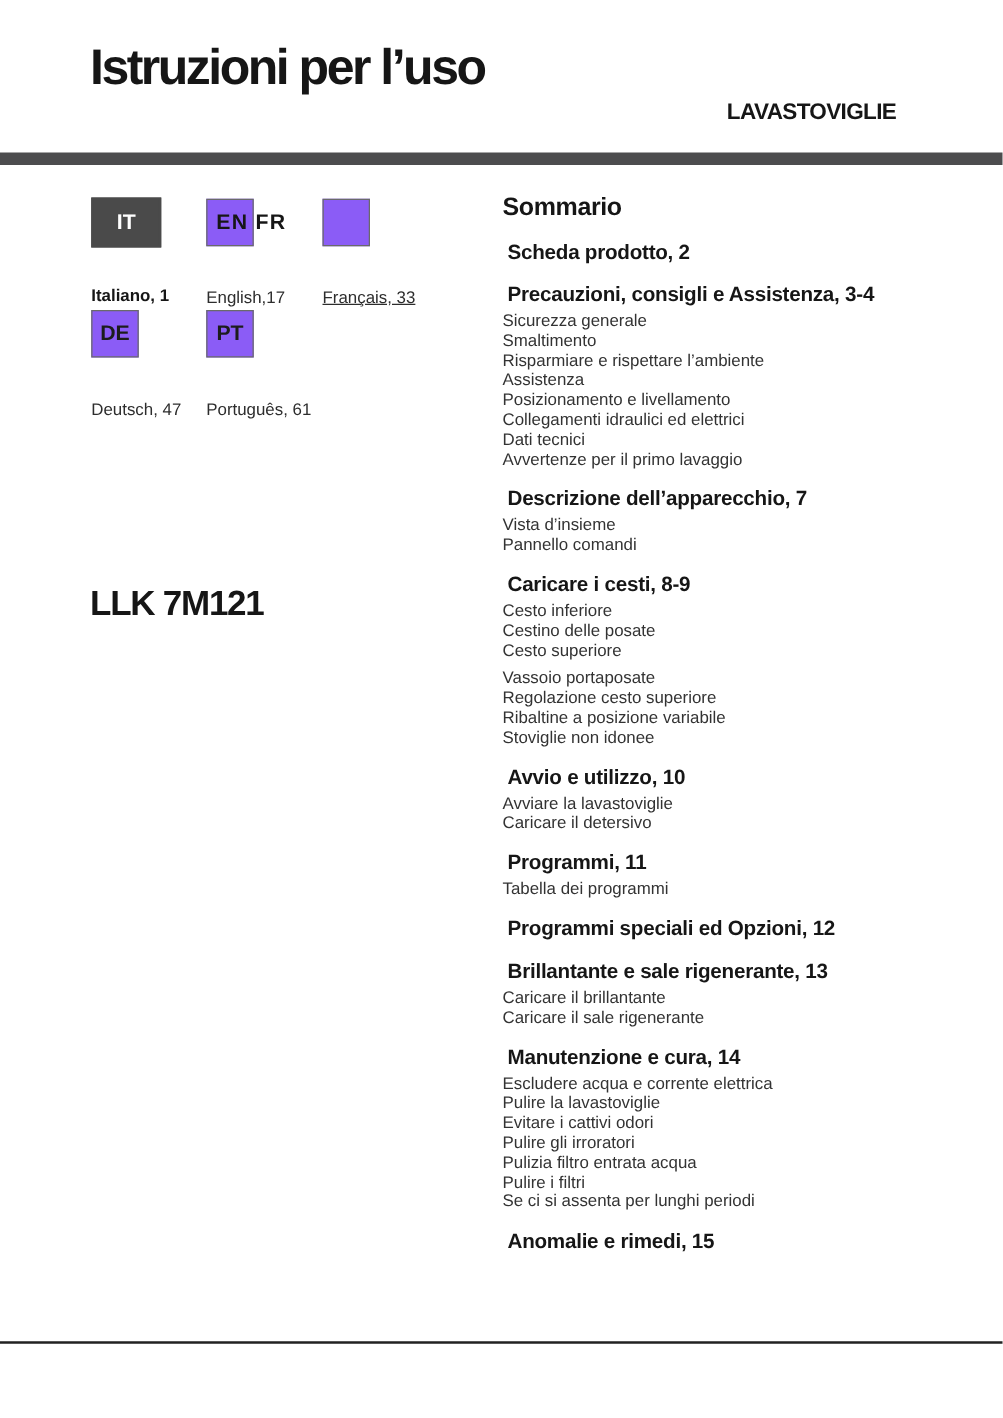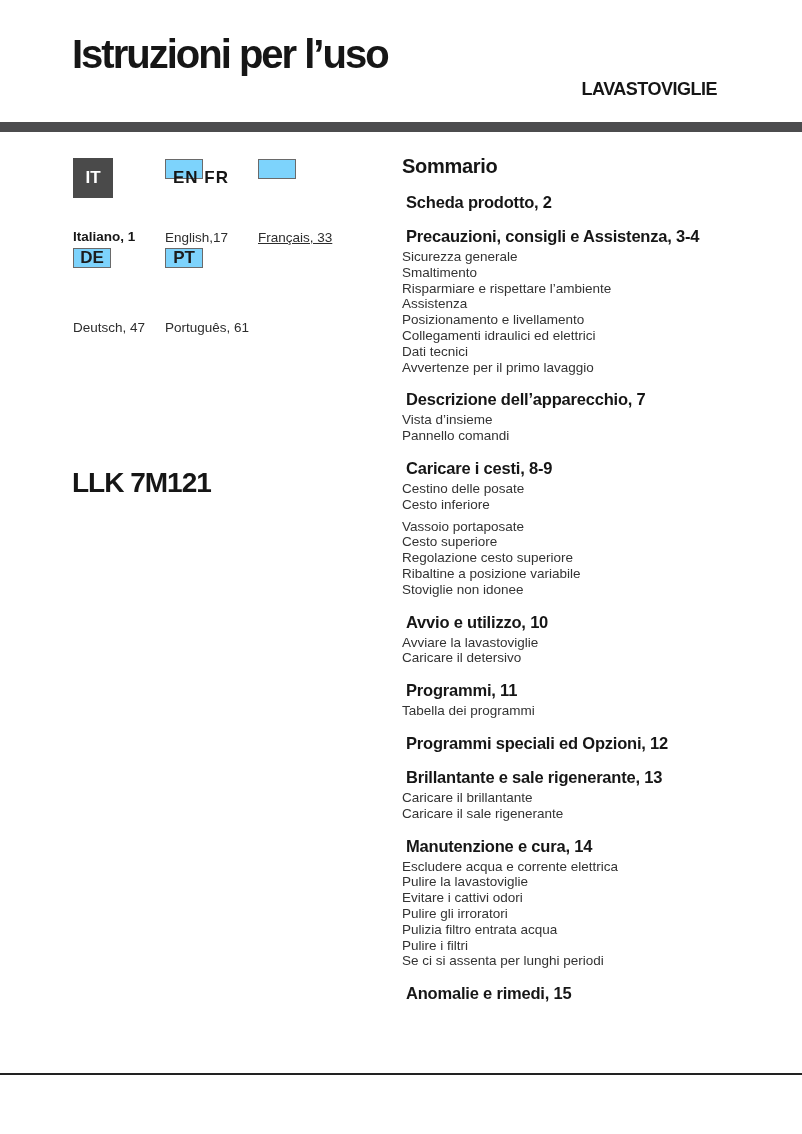--- a/index.html
+++ b/index.html
@@ -16,25 +16,25 @@
     white-space:nowrap;
   }
   .appliance-type{
     top:79px;right:85px;
     font-size:18px;font-weight:bold;letter-spacing:-0.5px;color:#161616;
   }
   .gray-band{left:0;top:122px;width:802px;height:10px;background:#4c4c4e;}
 
   
   .lbox{
-    width:38px;height:20px;border:2px solid #4a4a4a;box-sizing:border-box;
+    width:38px;height:38px;border:2px solid #4a4a4a;box-sizing:border-box;
     display:flex;align-items:center;justify-content:center;
-    font-size:17px;font-weight:bold;color:#1c1c1c;background:#7dd3fc;
+    font-size:17px;font-weight:bold;color:#1c1c1c;background:#8b5cf6;
   }
-  .lbox.filled{background:#4a4a4a;border-color:#4a4a4a;color:#ffffff;width:40px;height:40px;}
+  .lbox.filled{background:#4a4a4a;border-color:#4a4a4a;color:#ffffff;width:56px;height:40px;}
   .lbox.thin{border-width:1px;border-color:#6a6a6a;}
   .enfr-text{
     left:173px;top:159px;height:38px;line-height:38px;
     font-size:17px;font-weight:bold;white-space:nowrap;letter-spacing:1px;color:#161616;
   }
   .lcap{font-size:13.5px;color:#2d2d2d;white-space:nowrap;margin-top:23px;}
   .lcap.bold{font-weight:bold;color:#161616;}
 
   
   .model{
@@ -109,24 +109,24 @@
     </div>
 
     <div>
       <div class="toc-heading">Descrizione dell’apparecchio, 7</div>
       <div class="toc-item">Vista d’insieme</div>
       <div class="toc-item">Pannello comandi</div>
     </div>
 
     <div>
       <div class="toc-heading">Caricare i cesti, 8-9</div>
+      <div class="toc-item">Cesto inferiore</div>
       <div class="toc-item">Cestino delle posate</div>
-      <div class="toc-item">Cesto inferiore</div>
+      <div class="toc-item">Cesto superiore</div>
       <div class="toc-item gap-top">Vassoio portaposate</div>
-      <div class="toc-item">Cesto superiore</div>
       <div class="toc-item">Regolazione cesto superiore</div>
       <div class="toc-item">Ribaltine a posizione variabile</div>
       <div class="toc-item">Stoviglie non idonee</div>
     </div>
 
     <div>
       <div class="toc-heading">Avvio e utilizzo, 10</div>
       <div class="toc-item">Avviare la lavastoviglie</div>
       <div class="toc-item">Caricare il detersivo</div>
     </div>

